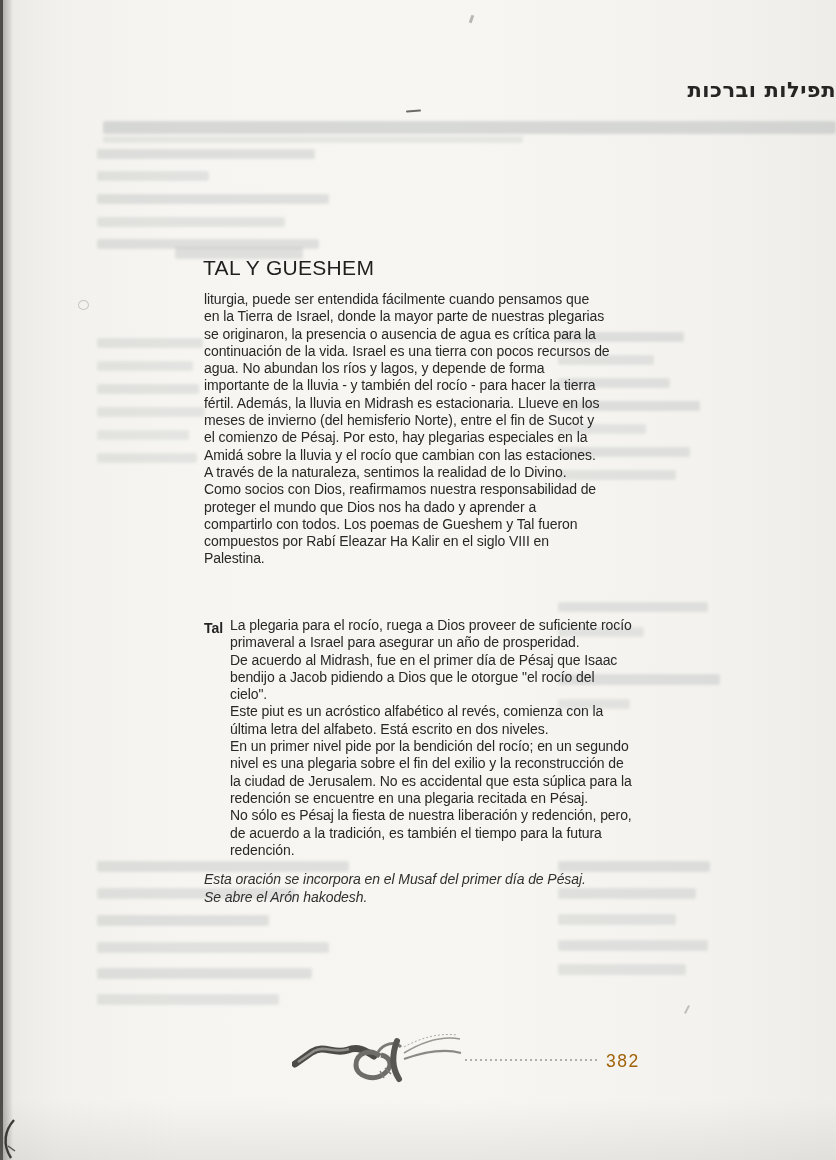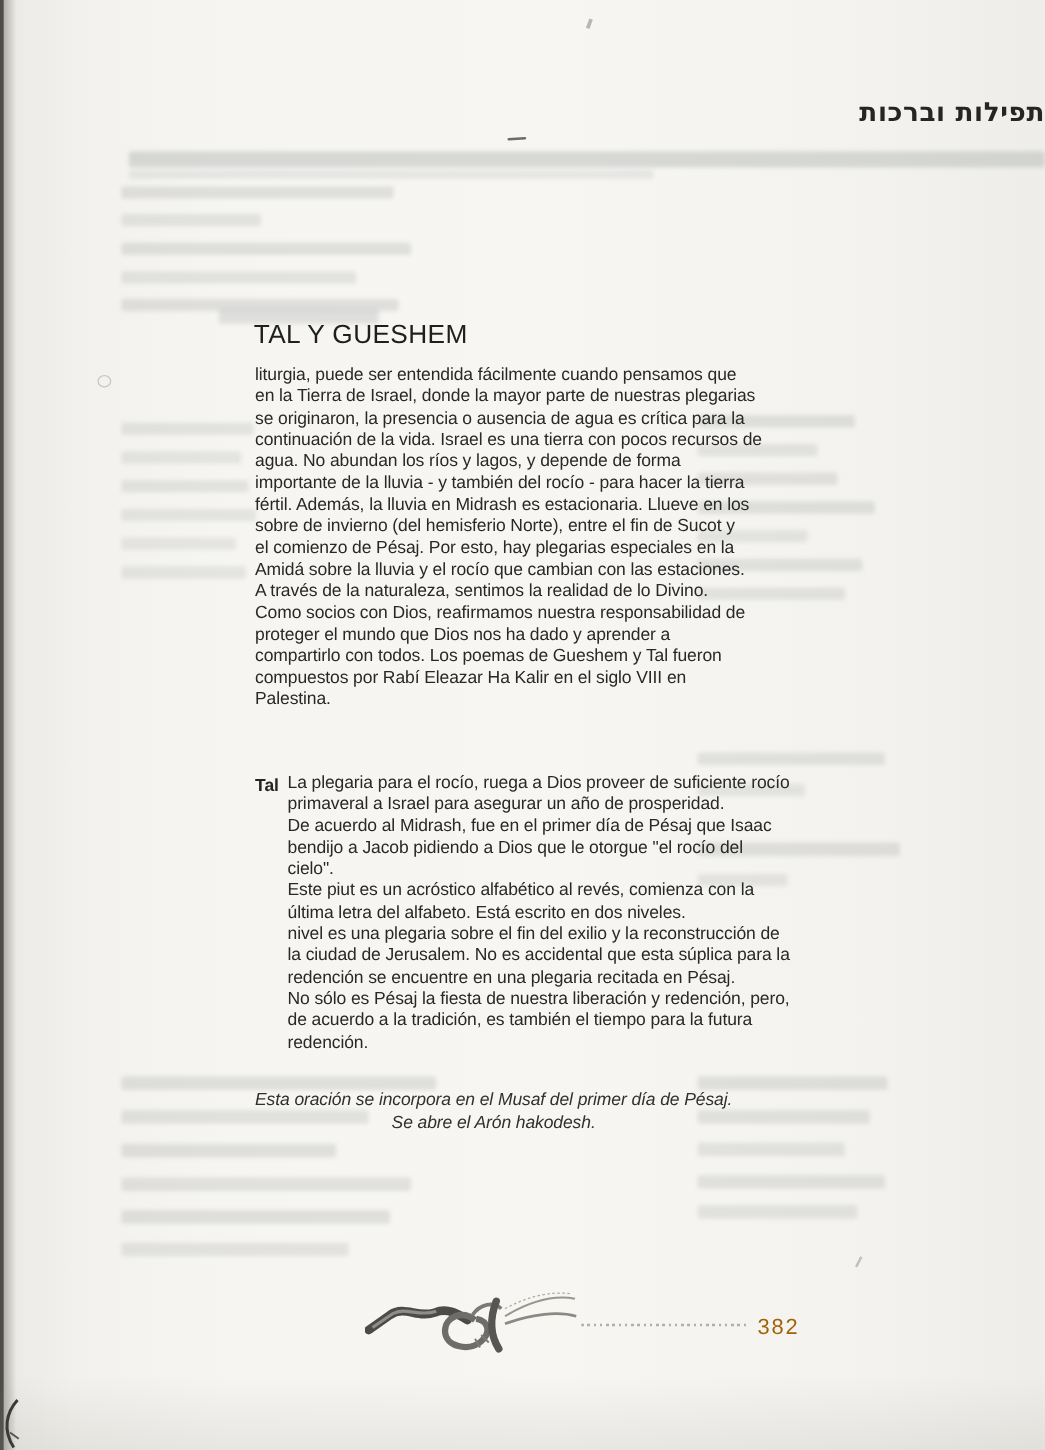--- a/index.html
+++ b/index.html
@@ -24,21 +24,21 @@
     color:#262523;letter-spacing:.5px;}
   .hebrew-dash{position:absolute;left:406px;top:110px;width:15px;height:2px;background:#6b6b67;border-radius:2px;transform:rotate(-4deg);}
   
   .title{position:absolute;left:203px;top:256px;font-size:21px;font-weight:normal;color:#1f1f1e;letter-spacing:.3px;}
   .para{position:absolute;left:204px;color:#282827;font-size:14px;letter-spacing:-.08px;}
   .tline{white-space:nowrap;height:17.3px;line-height:17.3px;}
   .p1{top:291px;}
   .subhead{position:absolute;left:204px;top:620px;font-size:14px;font-weight:bold;color:#242423;}
   .p2{top:617px;margin-left:26px;}
   .rubric{top:871px;font-style:italic;color:#30302f;}
-  .rubric .tline{height:17.6px;line-height:17.6px;text-align:center;}
+  .rubric .tline{height:17.6px;line-height:17.6px;}
   
   .ornament{position:absolute;left:292px;top:1028px;}
   .dotline{position:absolute;left:465px;top:1059px;width:132px;height:2px;
     background-image:repeating-linear-gradient(90deg,#9d9d99 0 2px, transparent 2px 5px);opacity:.8;}
   .pagenum{position:absolute;left:606px;top:1051px;font-size:17.5px;color:#a16207;letter-spacing:1.5px;}
   .curl{position:absolute;left:0;top:1118px;}
   .ring{position:absolute;left:78px;top:300px;width:9px;height:8px;border:1px solid #bdbcb7;border-radius:50%;opacity:.8;}
 </style>
 </head>
 <body>
@@ -91,41 +91,42 @@
   <div class="title">TAL Y GUESHEM</div>
 
   <div class="para p1">
       <div class="tline">liturgia, puede ser entendida fácilmente cuando pensamos que</div>
       <div class="tline">en la Tierra de Israel, donde la mayor parte de nuestras plegarias</div>
       <div class="tline">se originaron, la presencia o ausencia de agua es crítica para la</div>
       <div class="tline">continuación de la vida. Israel es una tierra con pocos recursos de</div>
       <div class="tline">agua. No abundan los ríos y lagos, y depende de forma</div>
       <div class="tline">importante de la lluvia - y también del rocío - para hacer la tierra</div>
       <div class="tline">fértil.  Además, la lluvia en Midrash es estacionaria.  Llueve en los</div>
-      <div class="tline">sobre de invierno (del hemisferio Norte), entre el fin de Sucot y</div>
+      <div class="tline">meses de invierno (del hemisferio Norte), entre el fin de Sucot y</div>
       <div class="tline">el comienzo de Pésaj.  Por esto, hay plegarias especiales en la</div>
       <div class="tline">Amidá sobre la lluvia y el rocío que cambian con las estaciones.</div>
       <div class="tline">A través de la naturaleza, sentimos la realidad de lo Divino.</div>
       <div class="tline">Como socios con Dios, reafirmamos nuestra responsabilidad de</div>
       <div class="tline">proteger el mundo que Dios nos ha dado y aprender a</div>
       <div class="tline">compartirlo con todos. Los poemas de Gueshem y Tal fueron</div>
       <div class="tline">compuestos por Rabí Eleazar Ha Kalir en el siglo VIII en</div>
       <div class="tline">Palestina.</div>
     </div>
 
   <div class="subhead">Tal</div>
 
   <div class="para p2">
       <div class="tline">La plegaria para el rocío, ruega a Dios proveer de suficiente rocío</div>
       <div class="tline">primaveral a Israel para asegurar un año de prosperidad.</div>
       <div class="tline">De acuerdo al Midrash, fue en el primer día de Pésaj que Isaac</div>
       <div class="tline">bendijo a Jacob pidiendo a Dios que le otorgue "el rocío del</div>
       <div class="tline">cielo".</div>
       <div class="tline">Este piut es un acróstico alfabético al revés, comienza con la</div>
       <div class="tline">última letra del alfabeto. Está escrito en dos niveles.</div>
+      <div class="tline">En un primer nivel pide por la bendición del rocío; en un segundo</div>
       <div class="tline">nivel es una plegaria sobre el fin del exilio y la reconstrucción de</div>
       <div class="tline">la ciudad de Jerusalem. No es accidental que esta súplica para la</div>
       <div class="tline">redención se encuentre en una plegaria recitada en Pésaj.</div>
       <div class="tline">No sólo es Pésaj la fiesta de nuestra liberación y redención, pero,</div>
       <div class="tline">de acuerdo a la tradición, es también el tiempo para la futura</div>
       <div class="tline">redención.</div>
     </div>
 
   <div class="para rubric">
       <div class="tline">Esta oración se incorpora en el Musaf del primer día de Pésaj.</div>

